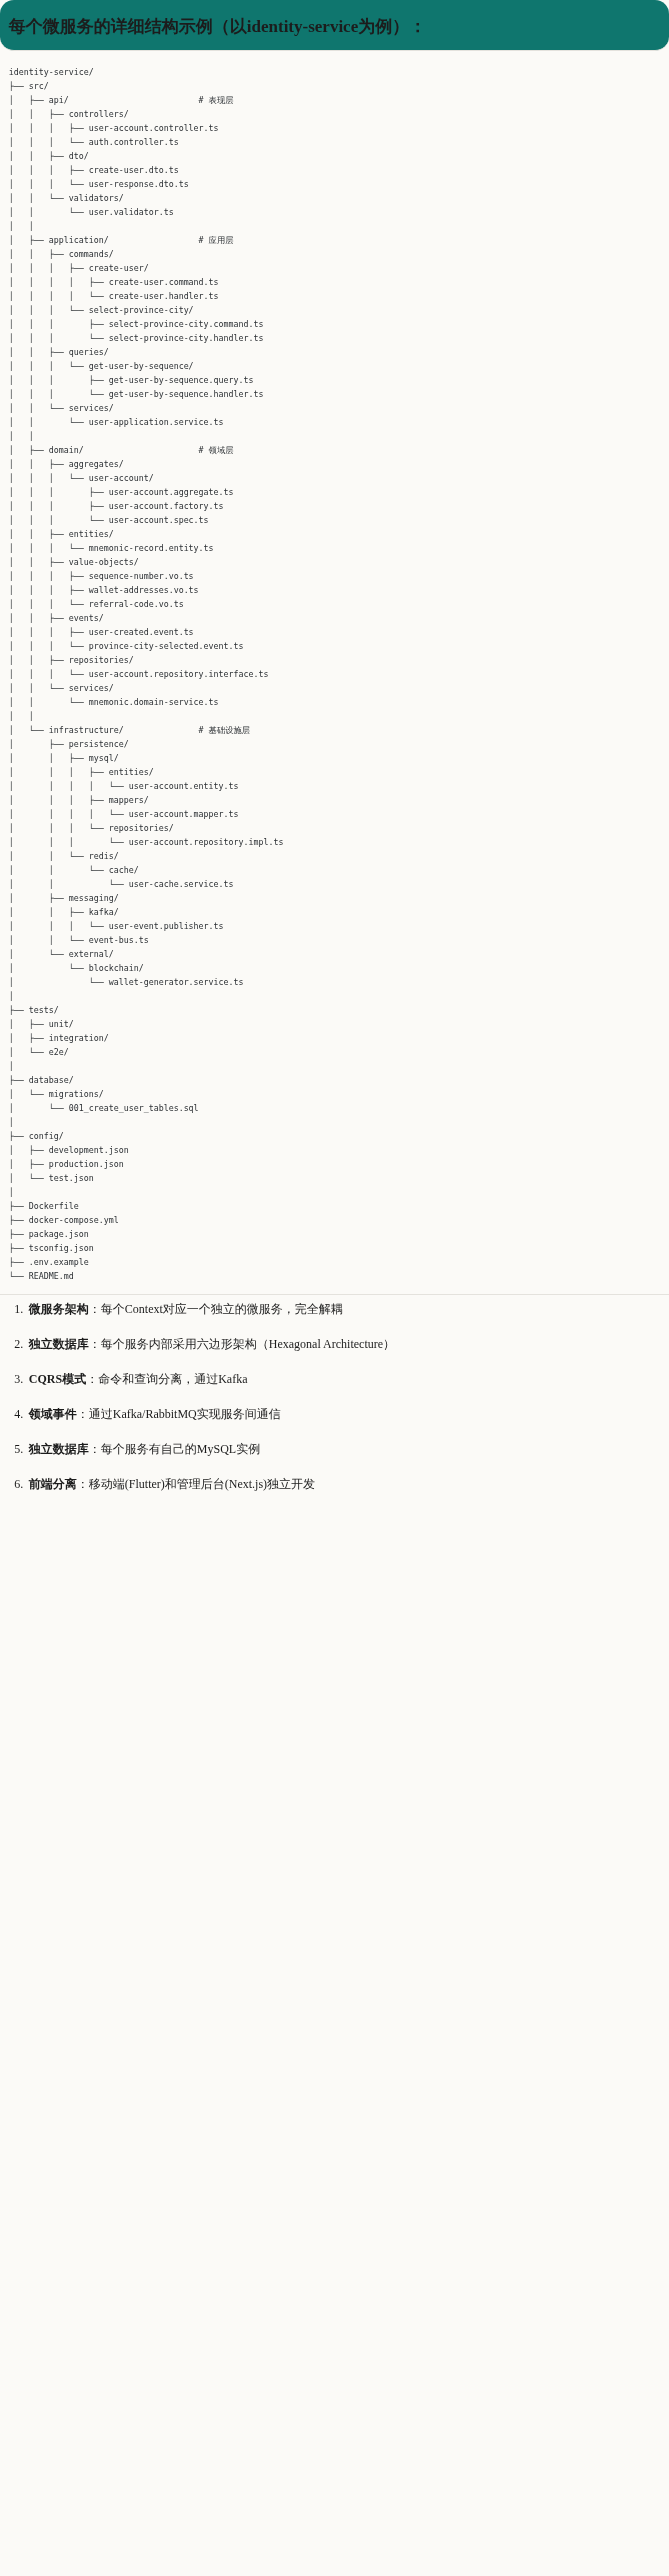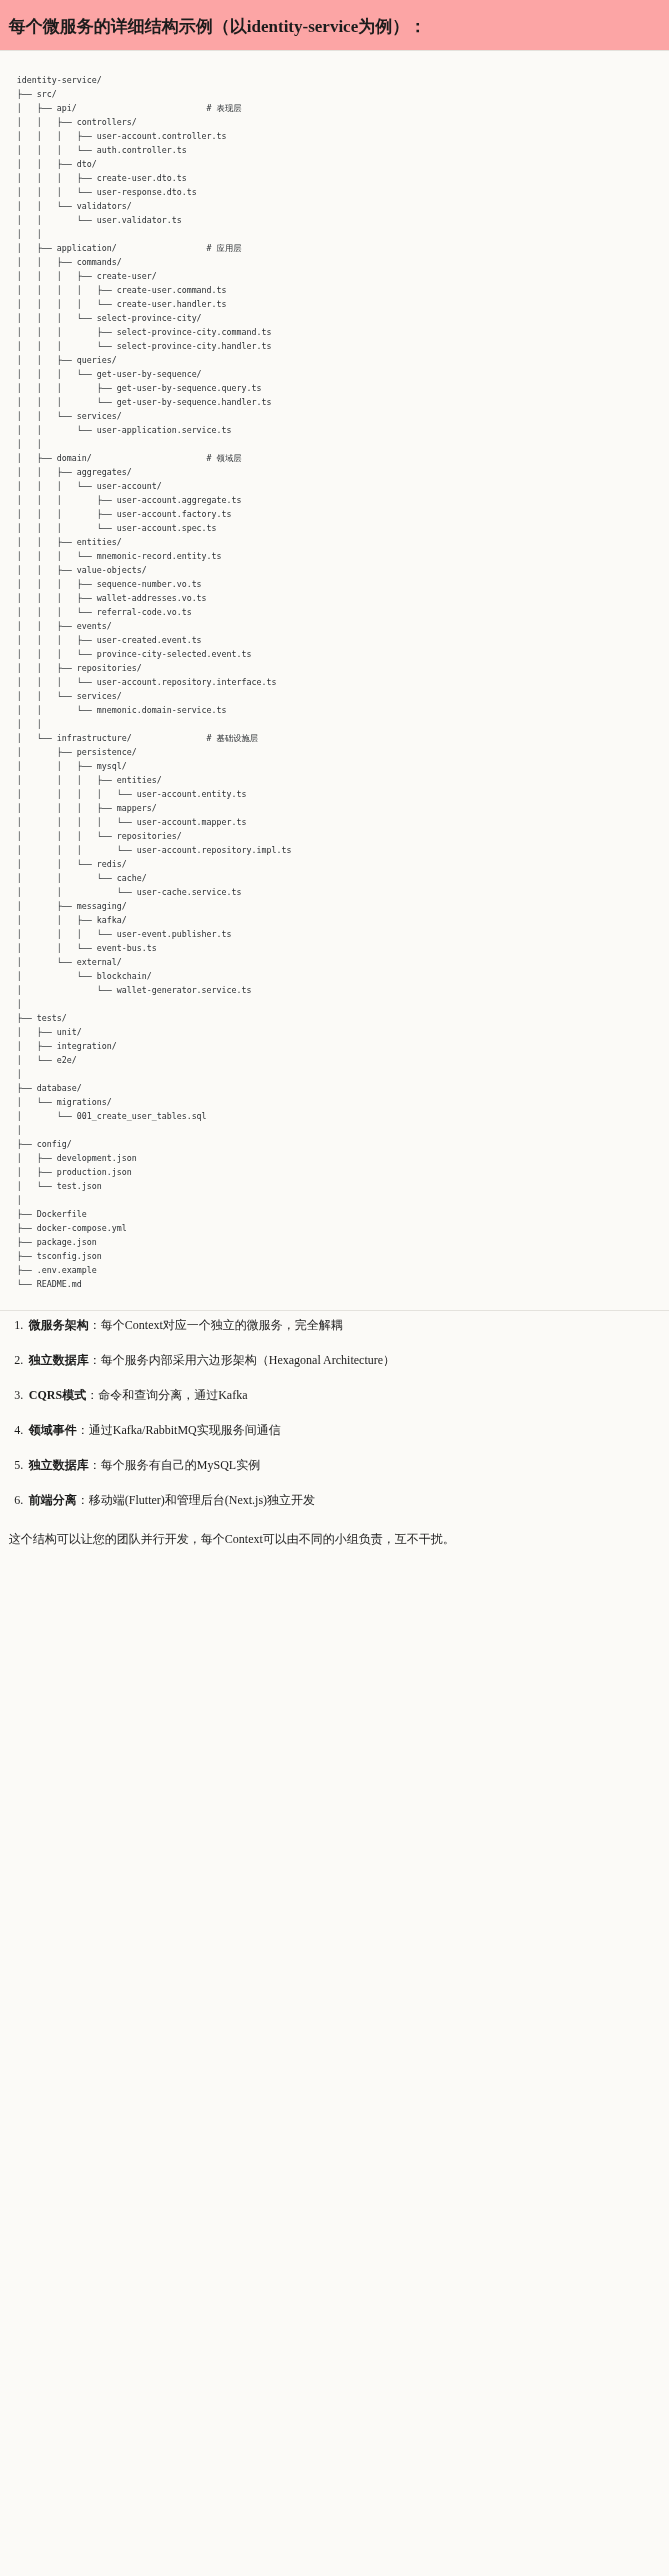--- a/index.html
+++ b/index.html
@@ -11,38 +11,39 @@
     width: 669px;
     font-family: "Liberation Serif", "DejaVu Serif", serif;
     color: #1c1c1c;
     -webkit-font-smoothing: antialiased;
   }
 
   
   .page-header {
     padding: 16.3px 8.8px 12.5px 8.8px;
     border-bottom: 0.6px solid #e4e2dd;
-    background: #fca5a5;
+    background: #0f766e;
+    border-radius: 14px;
   }
   .page-header h1 {
     margin: 0;
     font-size: 17px;
     line-height: 1.25;
     font-weight: bold;
     letter-spacing: 0px;
     font-family: "Liberation Serif", "DejaVu Serif", serif;
   }
 
   
   .code-block {
     padding: 13.8px 8.8px 11.3px 8.8px;
     background: #fbfaf7;
   }
   pre.tree {
-    margin: 8px;
+    margin: 0;
     font-family: "DejaVu Sans Mono", "Liberation Mono", monospace;
     font-size: 8.3px;
     line-height: 14px;
     color: #2b2f33;
     white-space: pre;
     letter-spacing: 0px;
     tab-size: 4;
   }
 
   
@@ -192,15 +193,14 @@
       <span class="note-term">领域事件</span><span class="note-sep">：</span><span class="note-desc">通过Kafka/RabbitMQ实现服务间通信</span>
     </li>
     <li>
       <span class="note-term">独立数据库</span><span class="note-sep">：</span><span class="note-desc">每个服务有自己的MySQL实例</span>
     </li>
     <li>
       <span class="note-term">前端分离</span><span class="note-sep">：</span><span class="note-desc">移动端(Flutter)和管理后台(Next.js)独立开发</span>
     </li>
   </ol>
 
-  <p class="closing">这个结构可以让您的团队并行开发，每个Context可以由不同的小组负责，互不干扰。</p>
 </section>
 
 
 </body></html>

